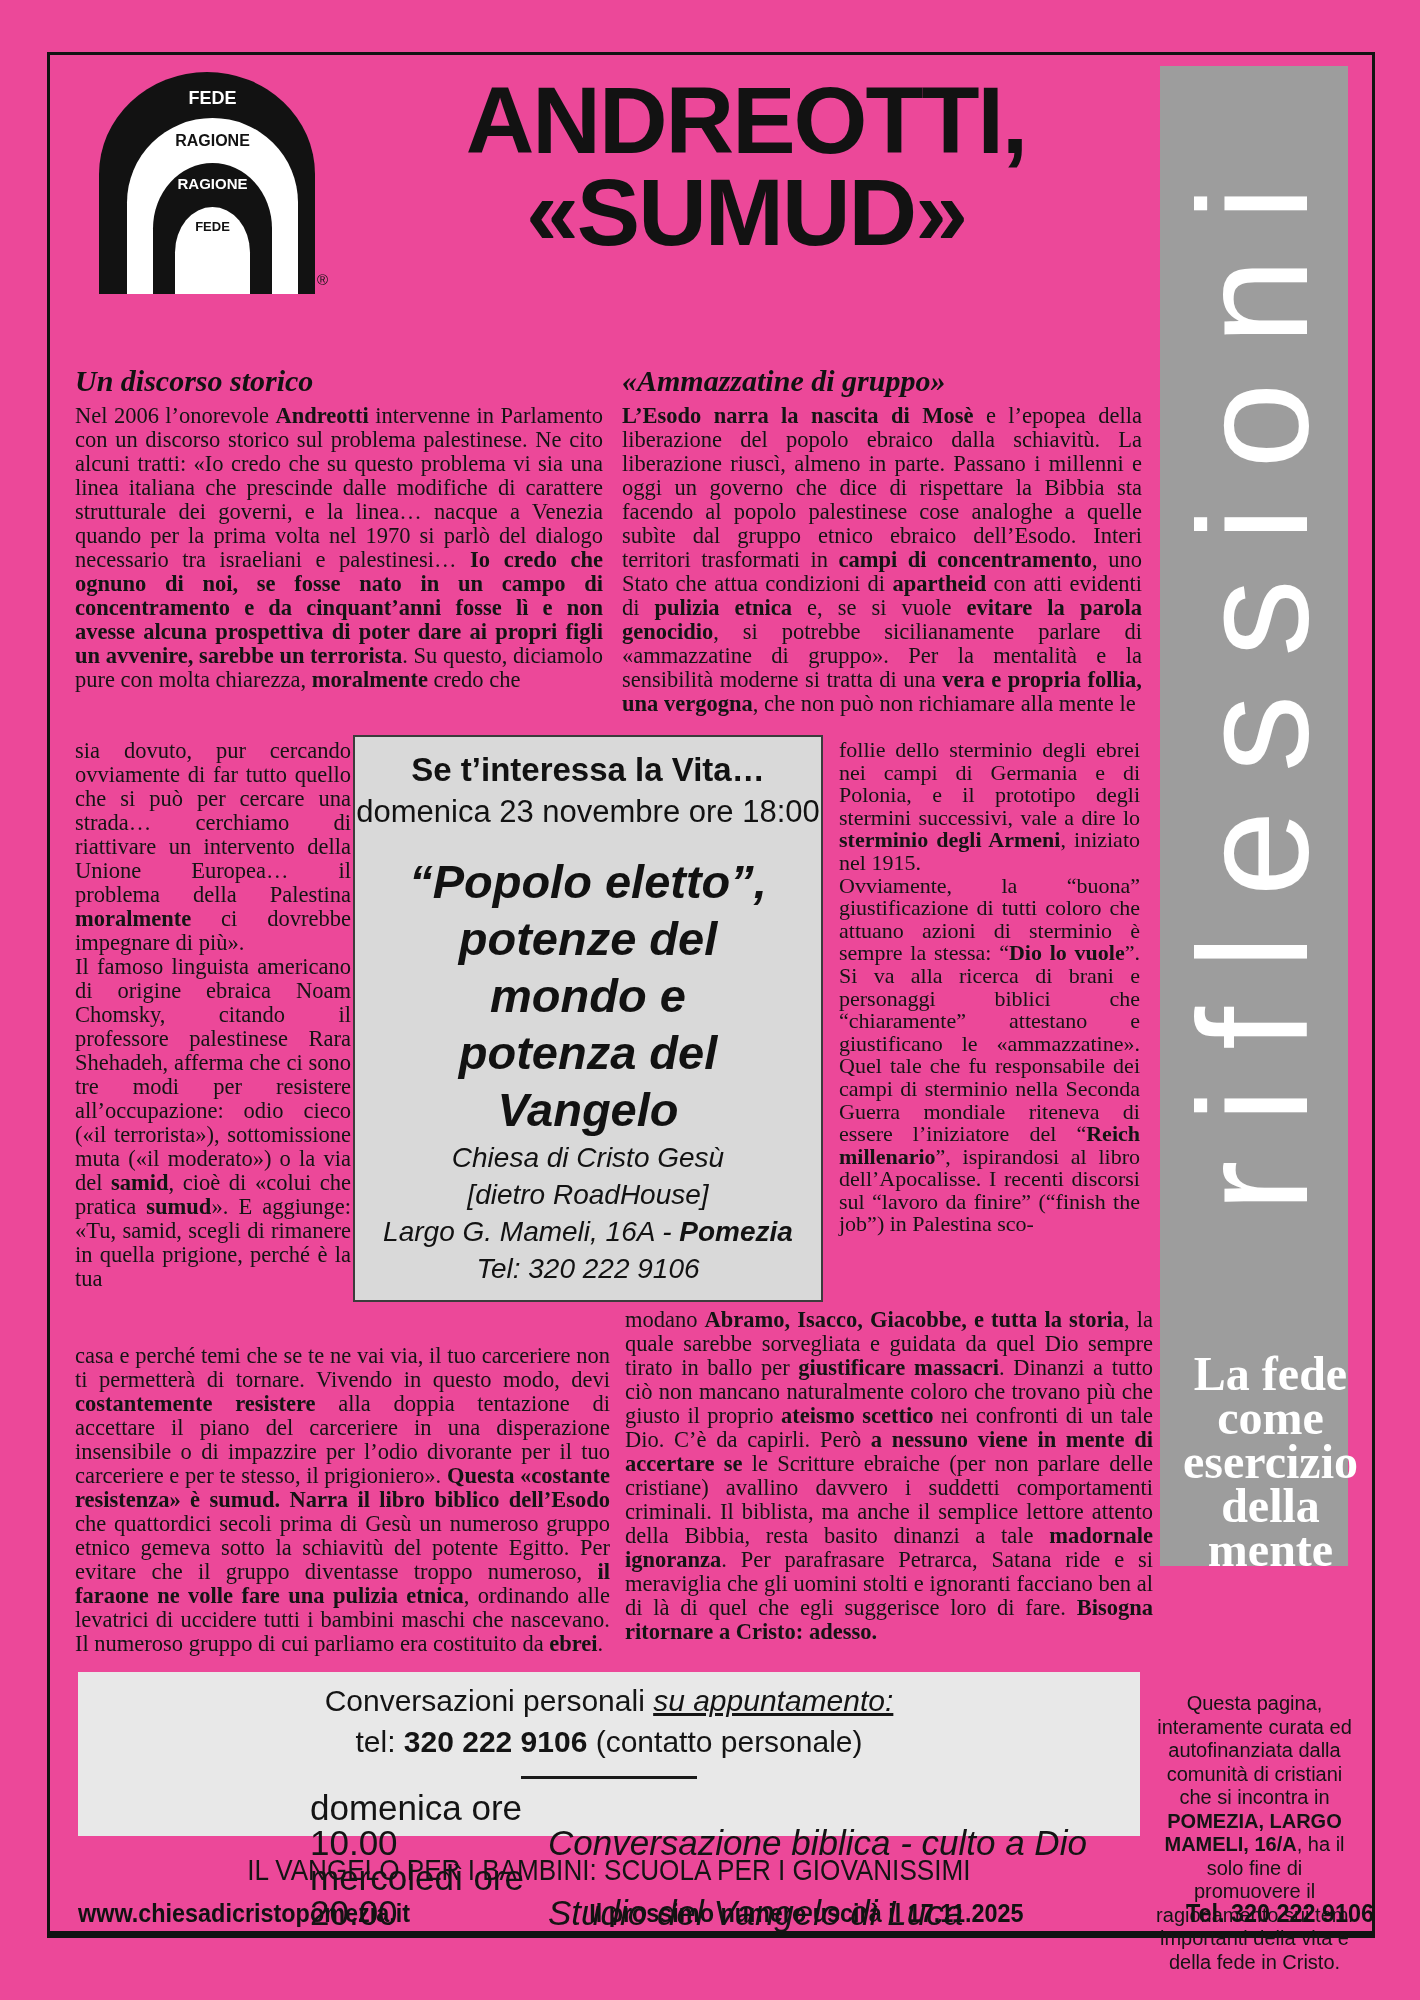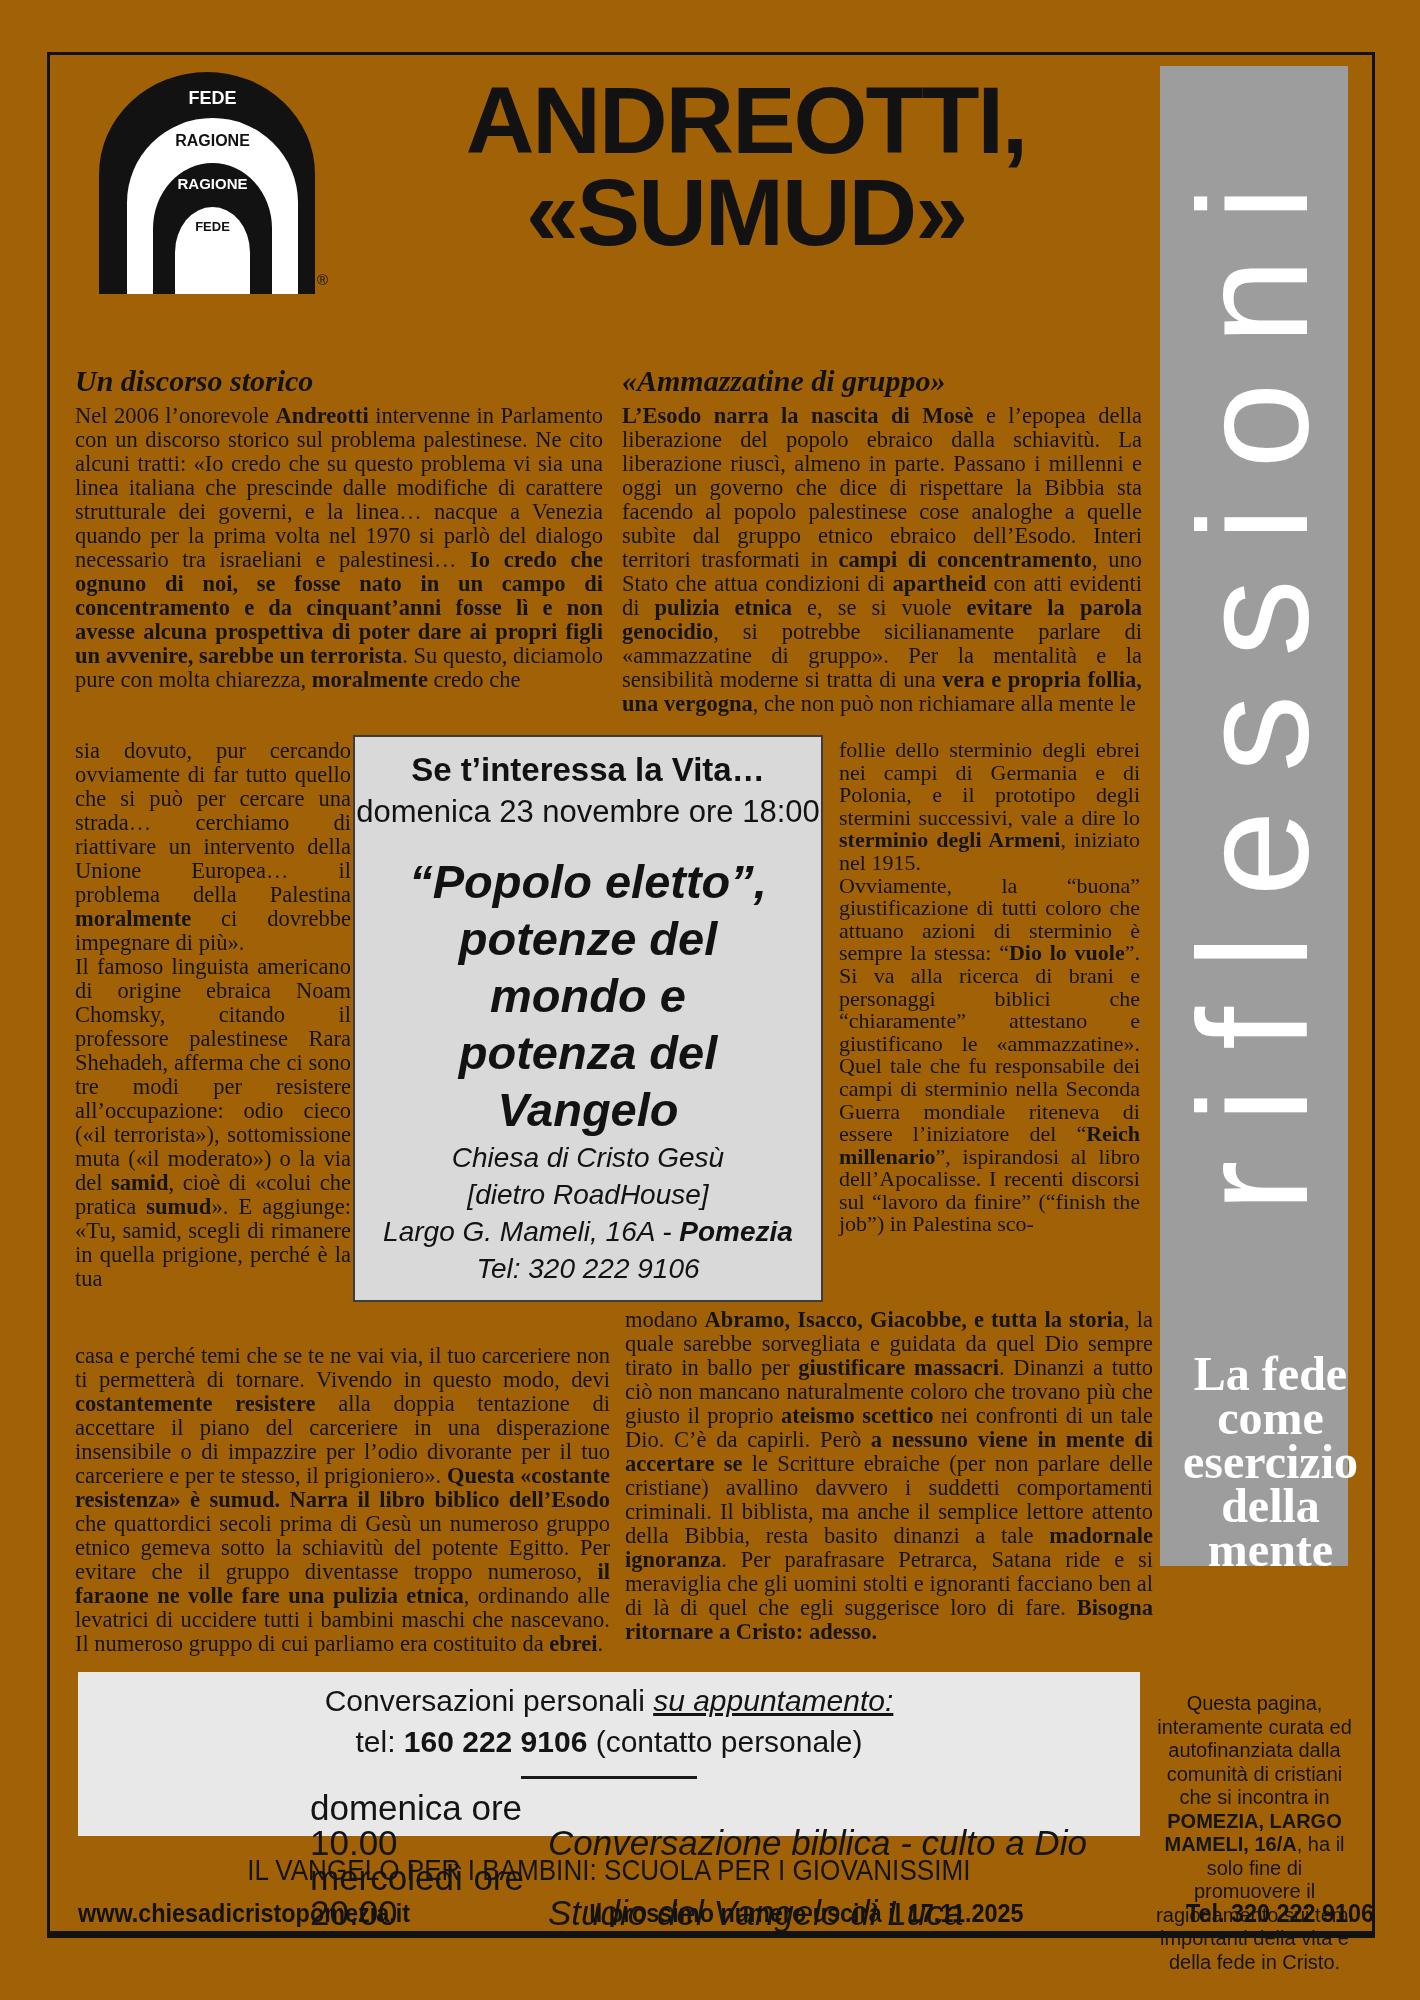--- a/index.html
+++ b/index.html
@@ -1,16 +1,16 @@
 <!DOCTYPE html>
 <html><head>
 <meta charset="utf-8">
 <style>
   html,body{margin:0;padding:0;background:#888;}
-  .page{position:relative;width:1420px;height:2000px;background:#a16207;overflow:hidden;
+  .page{position:relative;width:1420px;height:2000px;background:#ec4899;overflow:hidden;
         font-family:"Liberation Serif",serif;color:#141414;}
   .frame{position:absolute;left:47px;top:52px;width:1328px;height:1886px;box-sizing:border-box;
          border:3px solid #121212;border-bottom-width:7px;}
   
   .logo{position:absolute;left:95px;top:72px;width:235px;height:222px;}
   .ring{position:absolute;bottom:0;}
   .r1{left:4px;width:216px;height:222px;background:#121212;border-radius:50% 50% 0 0/ 46% 46% 0 0;}
   .r2{left:32px;width:171px;height:176px;background:#ffffff;border-radius:50% 50% 0 0/ 48% 48% 0 0;}
   .r3{left:58px;width:119px;height:131px;background:#121212;border-radius:50% 50% 0 0/ 50% 50% 0 0;}
   .r4{left:80px;width:75px;height:87px;background:#ffffff;border-radius:50% 50% 0 0/ 52% 52% 0 0;}
@@ -126,21 +126,21 @@
       <div>La fede</div>
       <div>come</div>
       <div>esercizio</div>
       <div>della</div>
       <div>mente</div>
     </div>
   <div class="side-note"><span>Questa pagina, interamente curata ed autofinanziata dalla comunità di cristiani che si incontra in </span><span style="font-weight: 700;">POMEZIA, LARGO MAMELI, 16/A</span><span>, ha il solo fine di promuovere il ragionamento sui temi importanti della vita e della fede in Cristo.</span></div>
 
   <div class="contact-box">
     <div class="cb-line1"><span>Conversazioni personali </span><span style="font-style: italic; text-decoration: underline;">su appuntamento:</span></div>
-    <div class="cb-line2"><span>tel: </span><span style="font-weight: 700;">160 222 9106</span><span> (contatto personale)</span></div>
+    <div class="cb-line2"><span>tel: </span><span style="font-weight: 700;">320 222 9106</span><span> (contatto personale)</span></div>
     <div class="cb-divider"></div>
     <div class="cb-sched">
       <div>
         <span class="cb-time">domenica ore 10.00</span><span class="cb-desc">Conversazione biblica - culto a Dio</span>
       </div>
       <div>
         <span class="cb-time">mercoledì ore 20.00</span><span class="cb-desc">Studio del Vangelo di Luca</span>
       </div>
     </div>
     <div class="cb-kids"><span class="condense">IL VANGELO PER I BAMBINI: SCUOLA PER I GIOVANISSIMI</span></div>

